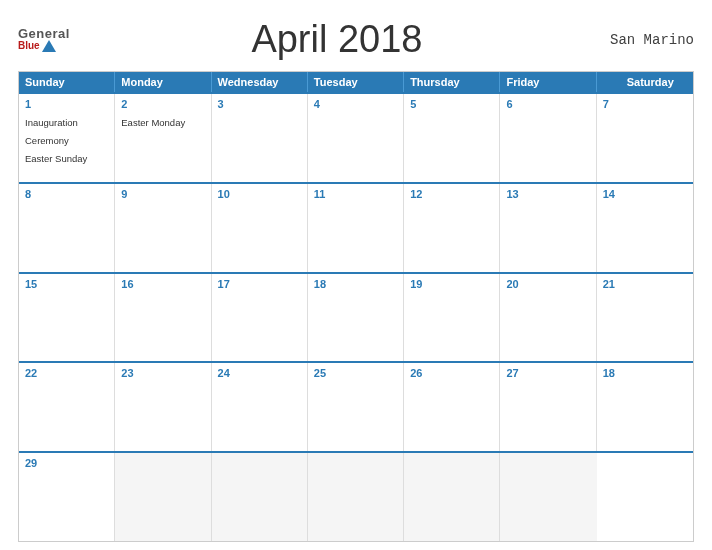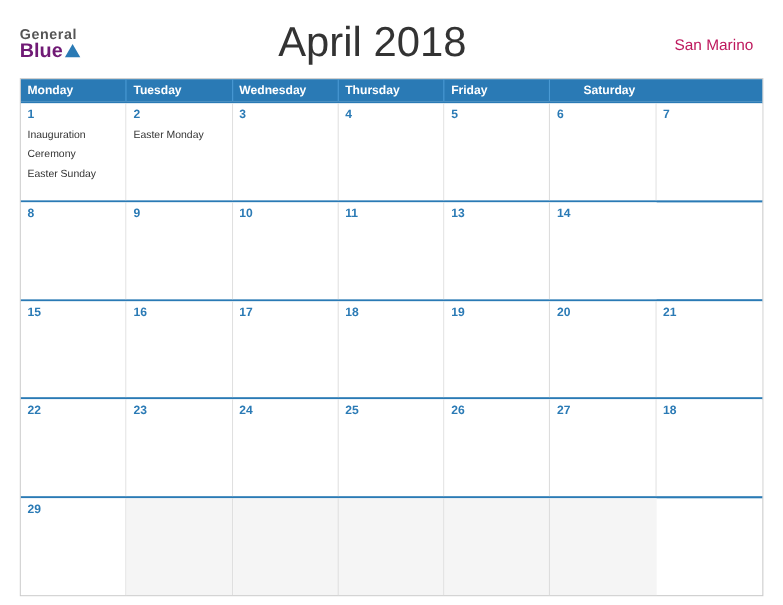--- a/index.html
+++ b/index.html
@@ -30,23 +30,23 @@
       flex-direction: column;
       line-height: 1;
     }
     .logo-general {
       font-size: 13px;
       font-weight: bold;
       color: #555;
       letter-spacing: 0.5px;
     }
     .logo-blue {
-      font-size: 18px;
-      font-weight: bold;
-      color: #701a75;
+      font-size: 10px;
+      font-weight: bold;
+      color: #b91c1c;
       display: flex;
       align-items: center;
     }
     .logo-triangle {
       width: 0;
       height: 0;
       border-left: 7px solid transparent;
       border-right: 7px solid transparent;
       border-bottom: 12px solid #2a7ab5;
       margin-left: 2px;
@@ -54,23 +54,24 @@
     }
     .calendar-title {
       font-size: 38px;
       font-weight: normal;
       color: #333;
       text-align: center;
       flex: 1;
     }
     .country-name {
       font-size: 14px;
-      color: #be185d;
-      text-align: center;
+      color: #404040;
+      text-align: right;
       min-width: 90px;
+      font-family: Liberation Mono, monospace;
     }
     
     .calendar {
       border: 1px solid #ccc;
       flex: 1;
       display: flex;
       flex-direction: column;
     }
     .cal-header-row {
       display: grid;
@@ -134,23 +135,24 @@
         <span class="logo-triangle"></span>
       </span>
     </div>
     <div class="calendar-title">April 2018</div>
     <div class="country-name">San Marino</div>
   </div>
 
   <div class="calendar">
 
     <div class="cal-header-row">
+      <div class="cal-header-cell">Sunday</div>
       <div class="cal-header-cell">Monday</div>
+      <div class="cal-header-cell">Wednesday</div>
       <div class="cal-header-cell">Tuesday</div>
-      <div class="cal-header-cell">Wednesday</div>
       <div class="cal-header-cell">Thursday</div>
       <div class="cal-header-cell">Friday</div>
       <div class="cal-header-cell">Saturday</div>
     </div>
 
     <div class="cal-week">
       <div class="cal-cell">
         <span class="day-num">1</span>
         <span class="event-text">Inauguration<br>Ceremony<br>Easter Sunday</span>
       </div>
@@ -182,20 +184,23 @@
       <div class="cal-cell">
           <span class="day-num">9</span>
         </div>
       <div class="cal-cell">
           <span class="day-num">10</span>
         </div>
       <div class="cal-cell">
           <span class="day-num">11</span>
         </div>
       <div class="cal-cell">
+          <span class="day-num">12</span>
+        </div>
+      <div class="cal-cell">
           <span class="day-num">13</span>
         </div>
       <div class="cal-cell">
           <span class="day-num">14</span>
         </div>
     </div>
 
     <div class="cal-week">
       <div class="cal-cell">
           <span class="day-num">15</span>

